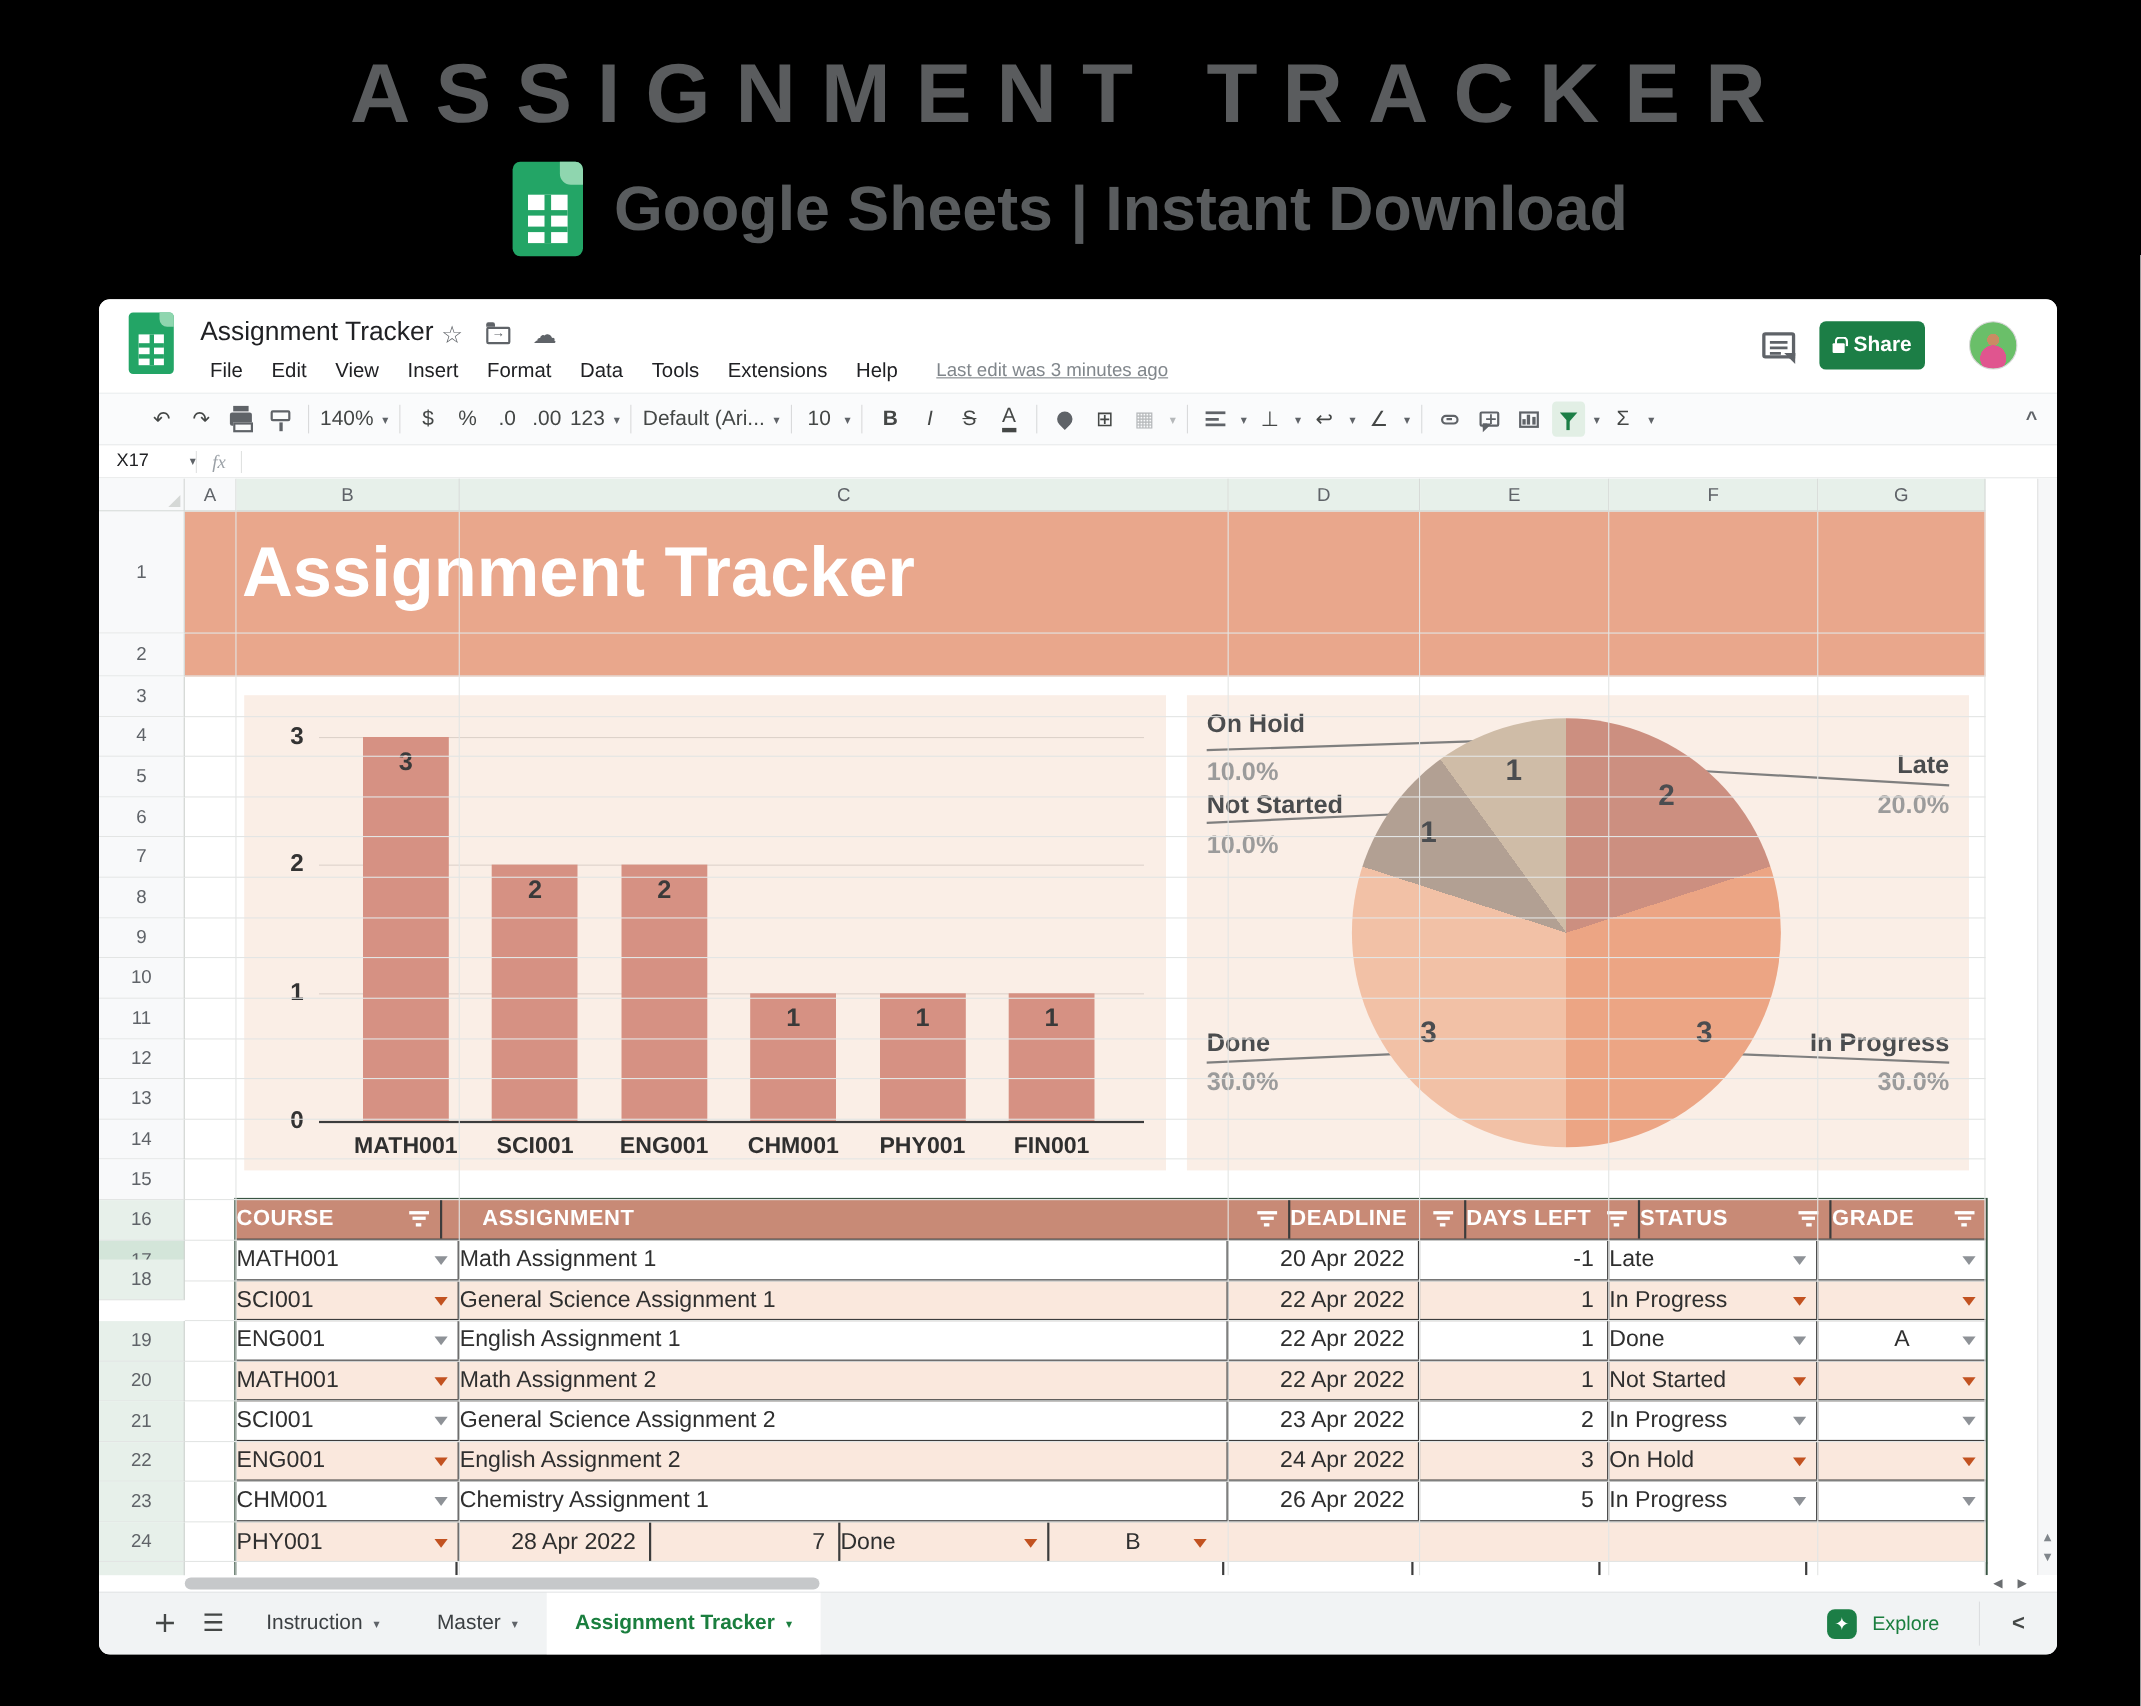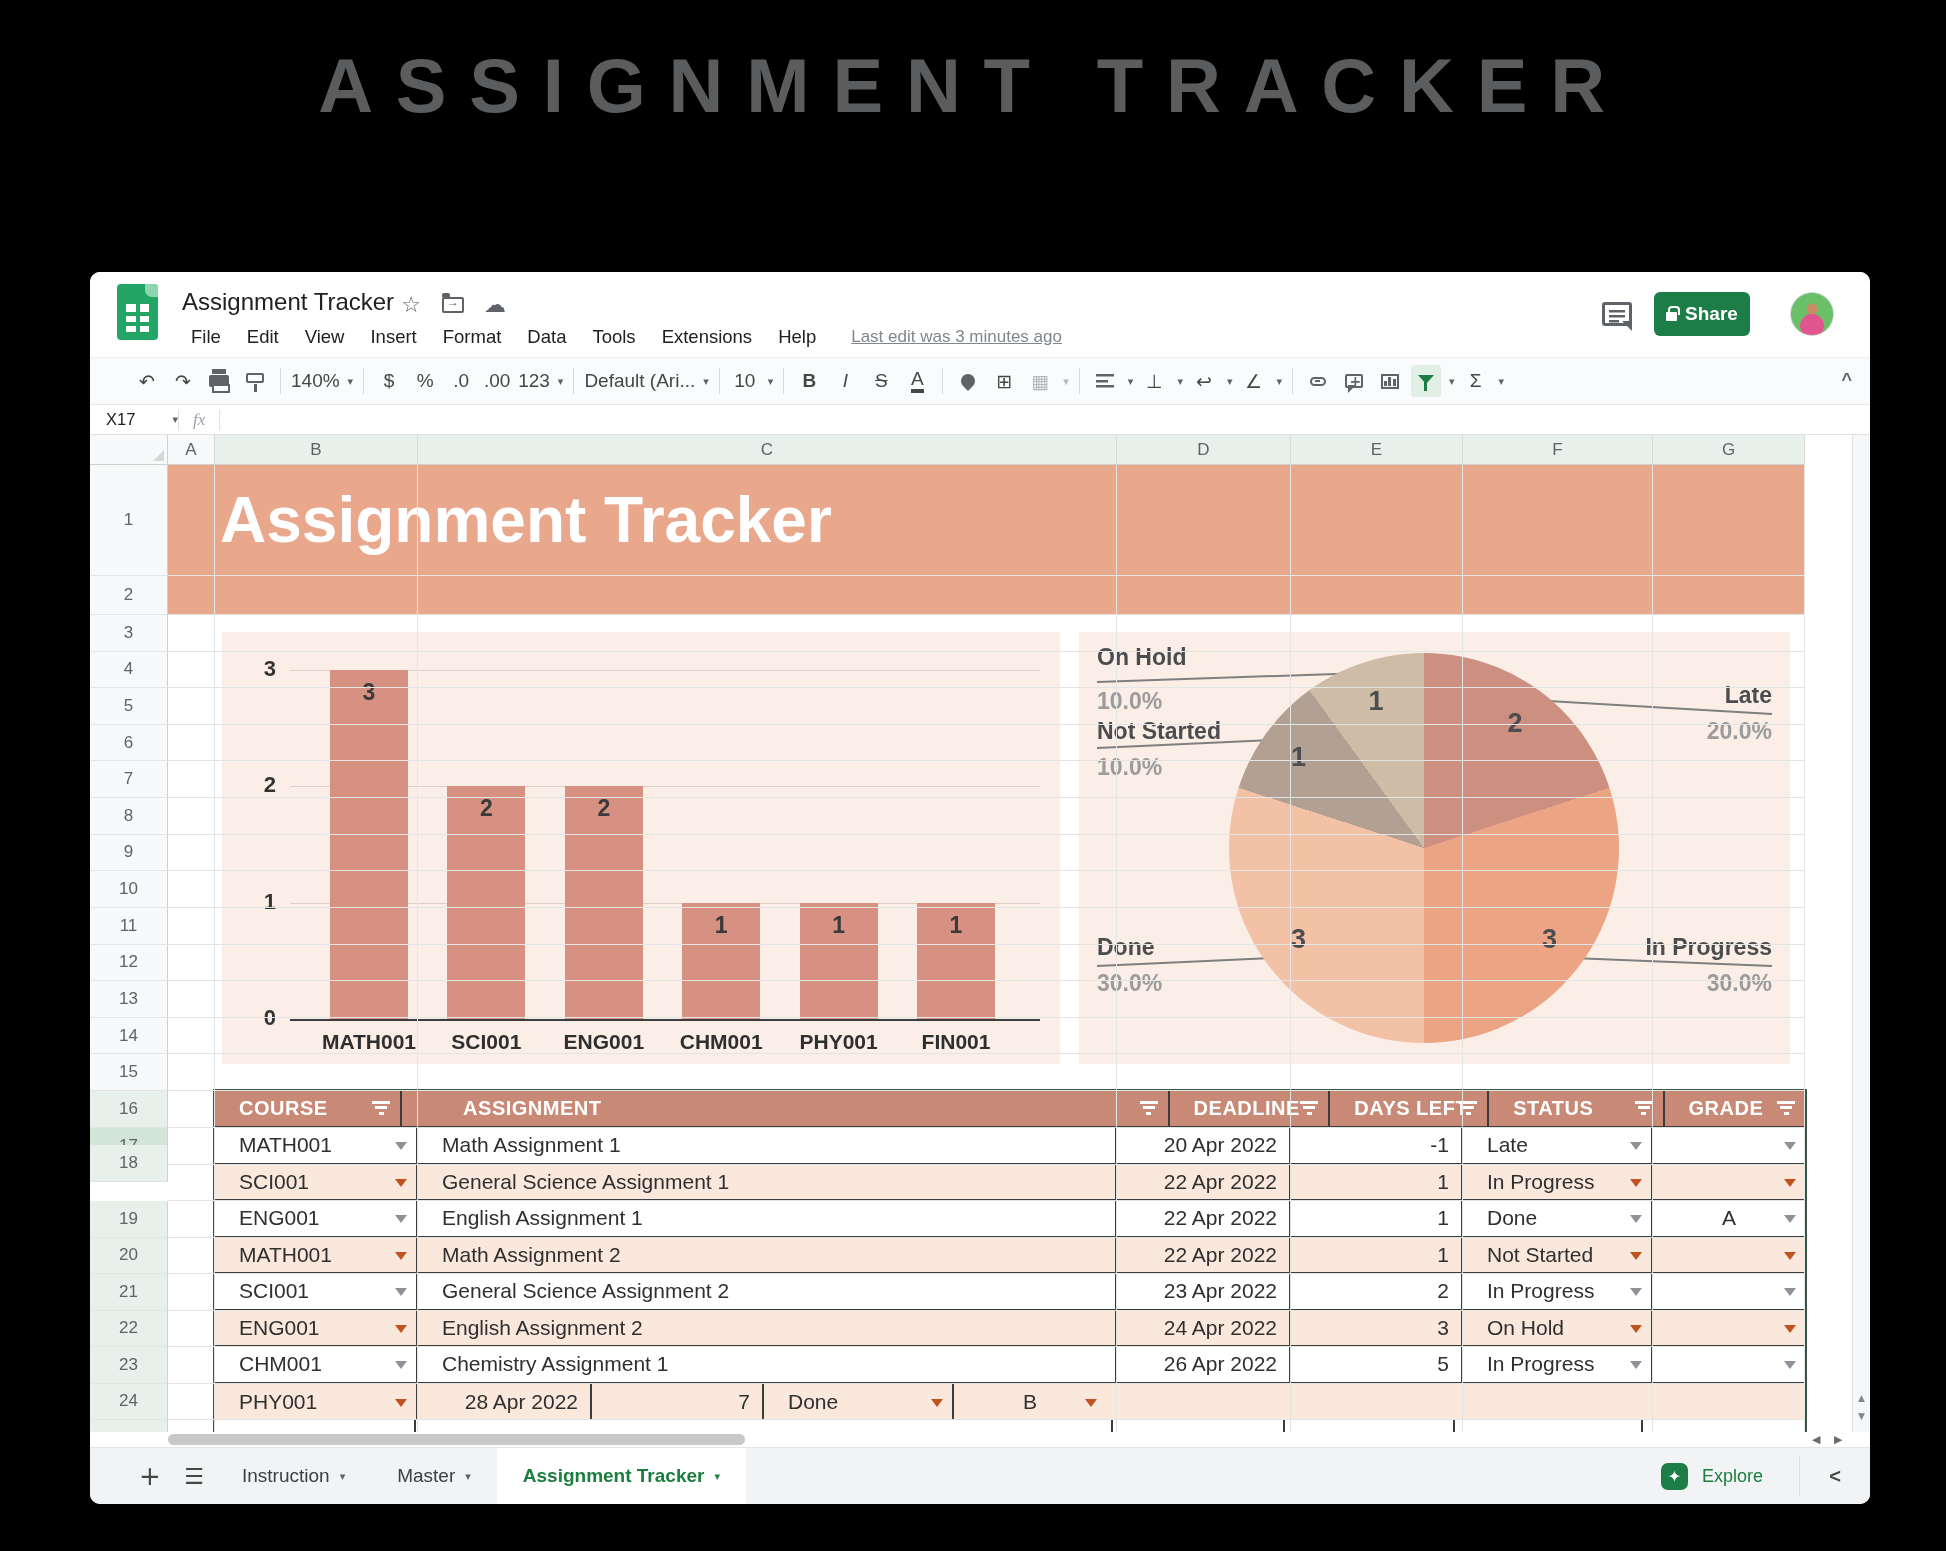--- a/index.html
+++ b/index.html
@@ -138,21 +138,21 @@
 
   
   .dtable { position:absolute; left:123px; top:654px; width:1594px; border:2px solid #3a5644; background:#fff; }
   .trow { display:flex; height:36.5px; border-bottom:2px solid #3c3c3c; }
   .trow:last-child { border-bottom:none; }
   .trow.head { height:37px; background:#c88a76; }
   .trow.alt { background:#fae8dd; }
   .tcell { position:relative; border-right:2px solid #3c3c3c; font-size:21px; color:#2f2f2f; display:flex; align-items:center; overflow:hidden; }
   .tcell:last-child { border-right:none; }
   .trow.head .tcell { color:#fff; font-weight:bold; font-size:20px; letter-spacing:.5px; }
-  .pl { padding-left:24px; } .pr { justify-content:flex-end; padding-right:12px; } .ctr { justify-content:center; }
+  .pl { padding-left:0; } .pr { justify-content:flex-end; padding-right:12px; } .ctr { justify-content:center; }
   .dd { position:absolute; right:9px; top:50%; margin-top:-3px; width:0; height:0;
       border-left:6px solid transparent; border-right:6px solid transparent; border-top:8px solid #8e9297; }
   .dd.orange { border-top-color:#c25220; }
   .hfunnel { position:absolute; right:10px; top:50%; margin-top:-8px; width:18px; height:16px;
       background:
         linear-gradient(#fff,#fff) 0 0/18px 3px,
         linear-gradient(#fff,#fff) 3px 5.5px/12px 3px,
         linear-gradient(#fff,#fff) 6.5px 11px/5px 3px; background-repeat:no-repeat; }
   .sliver { position:absolute; left:123px; top:985px; width:1594px; height:12px; border-left:2px solid #3a5644; border-right:2px solid #3a5644; background:#fff; display:flex; }
   .sliver i { display:block; height:100%; border-right:2px solid #3c3c3c; }
@@ -181,20 +181,24 @@
   .tb-div { width:1px; background:#dcdee0; margin:8px 0; }
   .chev { width:70px; display:flex; align-items:center; justify-content:center; color:#444746; font-size:20px; font-weight:bold; }
 </style>
 </head>
 <body>
 
 <div class="page">
 
   <div class="hero">
     <div class="hero-title">ASSIGNMENT TRACKER</div>
+    <div class="hero-sub">
+      <span class="sheets-big"></span>
+      <span class="hero-sub-text">Google Sheets | Instant Download</span>
+    </div>
   </div>
 
   <div class="window">
 
     <div class="titlebar">
       <span class="tb-logo"></span>
       <span class="doc-title">Assignment Tracker</span>
       <span class="tb-icons">
         <span class="tb-ic">☆</span>
         <span class="folder-ic"></span>

